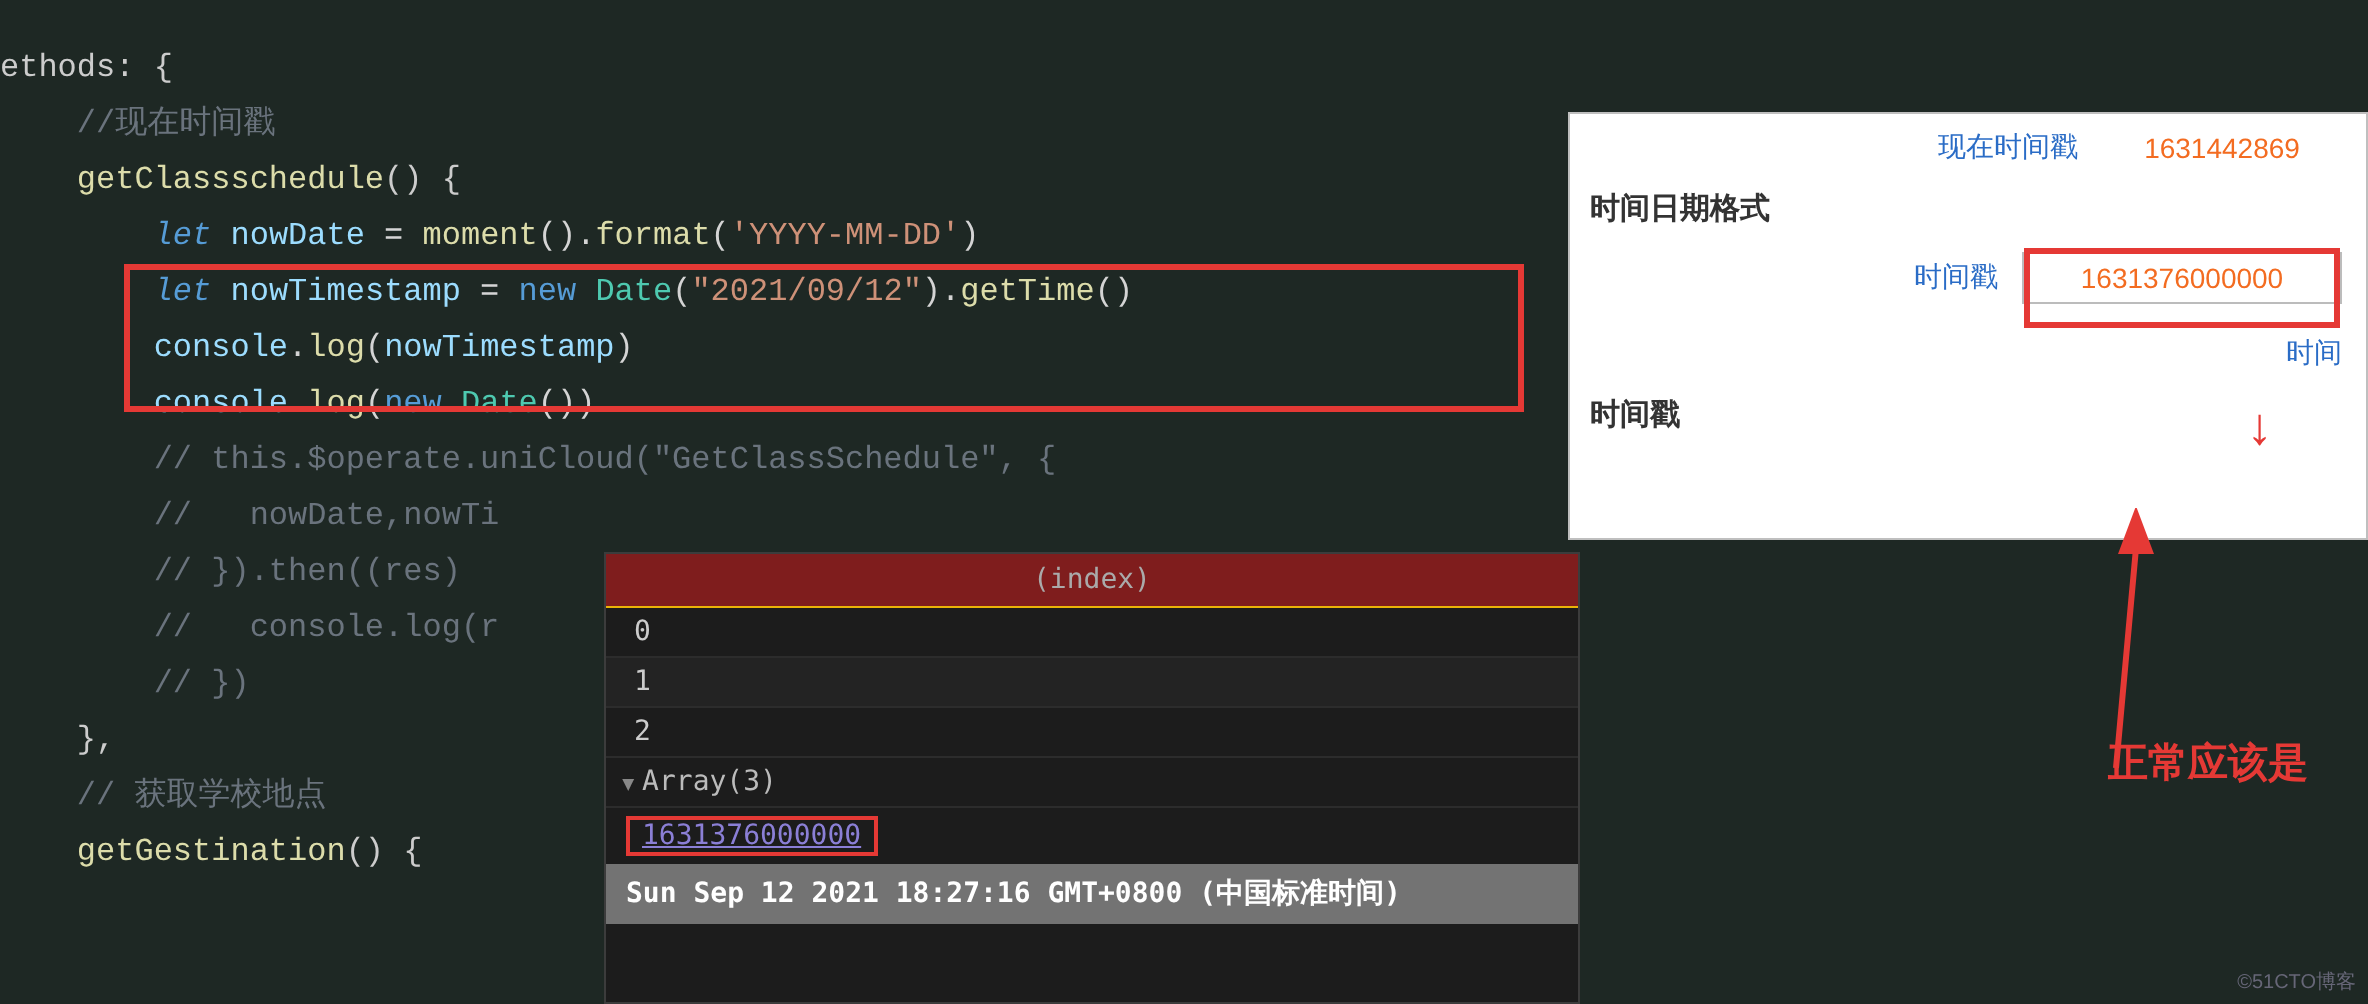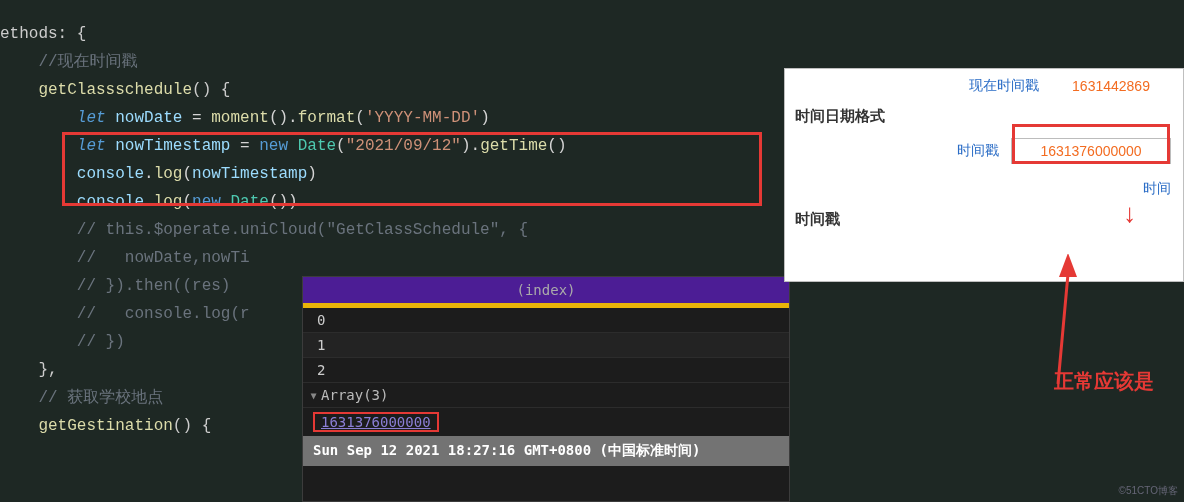--- a/index.html
+++ b/index.html
@@ -44,22 +44,22 @@
     height: 226px;
     background: #1c1c1c;
     border: 1px solid #3c3c3c;
     font-family: Consolas, monospace;
     font-size: 14px;
     color: #ccc;
   }
   .dt-head {
     padding: 5px 10px;
     color: #aaa;
-    border-bottom: 5px solid #eab308;
-    background: #4c1d95;
+    border-bottom: 1px solid #eab308;
+    background: #7f1d1d;
     text-align: center;
   }
   .dt-row {
     padding: 4px 14px;
     border-bottom: 1px solid #2c2c2c;
     background: #1c1c1c;
   }
   .dt-row.alt { background: #232323; }
   .dt-arr {
     padding: 4px 8px 4px 8px;
@@ -78,21 +78,21 @@
     padding: 6px 10px;
     color: #fff;
     font-weight: bold;
     background: #737373;
   }
 
   
   .panel {
     position: absolute;
     right: 0;
-    top: 68px;
+    top: 56px;
     width: 400px;
     height: 214px;
     background: #fff;
     border: 1px solid #bfbfbf;
     font-family: "Microsoft YaHei", Arial, sans-serif;
     font-size: 14px;
     color: #333;
   }
   .panel .row {
     display: flex;

